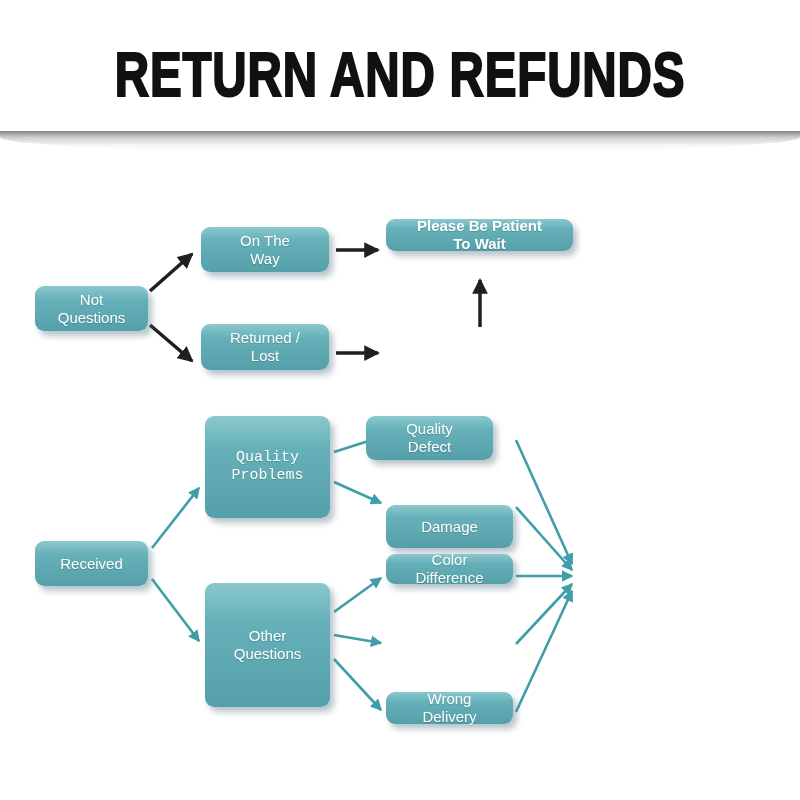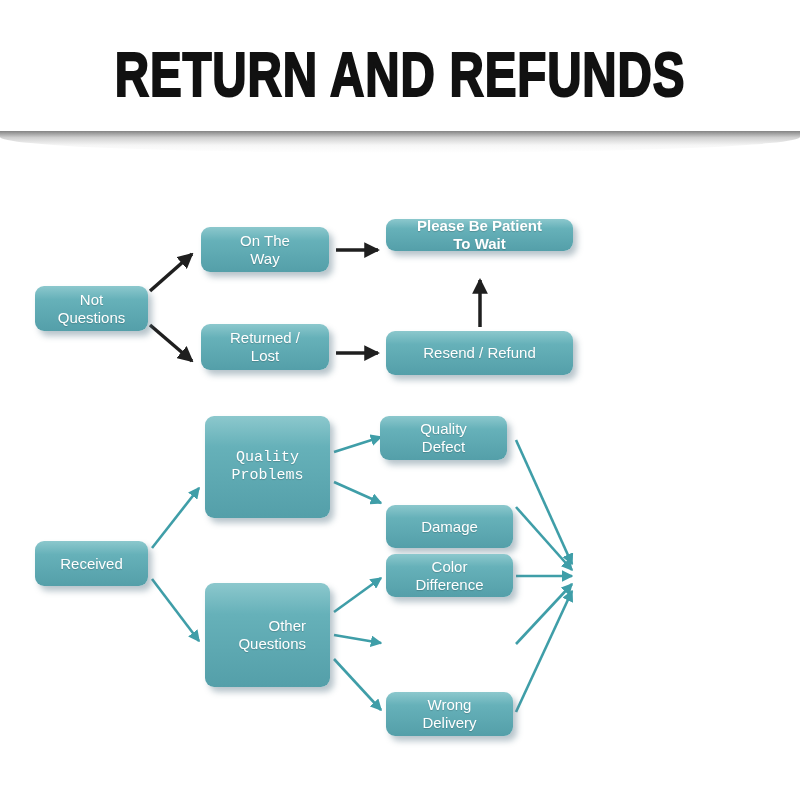--- a/index.html
+++ b/index.html
@@ -116,23 +116,22 @@
     <path class="arrow-teal" d="M516,507 L572,570" marker-end="url(#ah-teal)"></path>
     <path class="arrow-teal" d="M516,576 L572,576" marker-end="url(#ah-teal)"></path>
     <path class="arrow-teal" d="M516,644 L572,584" marker-end="url(#ah-teal)"></path>
     <path class="arrow-teal" d="M516,712 L572,591" marker-end="url(#ah-teal)"></path>
   </svg>
 
   <div class="node" style="left:35px;  top:286px; width:113px; height:45px;">Not Questions</div>
   <div class="node" style="left:201px; top:227px; width:128px; height:45px;">On The Way</div>
   <div class="node" style="left:386px; top:219px; width:187px; height:32px;font-weight:bold;">Please Be Patient To Wait</div>
   <div class="node" style="left:201px; top:324px; width:128px; height:46px;">Returned / Lost</div>
-  <div class="node" style="left:386px; top:331px; width:187px; height:44px;">Resend / Refund</div>
 
   <div class="node" style="left:35px;  top:541px; width:113px; height:45px;">Received</div>
   <div class="node" style="left:205px; top:416px; width:125px; height:102px;font-family:Liberation Mono, monospace;">Quality Problems</div>
-  <div class="node" style="left:205px; top:583px; width:125px; height:104px;text-align:right;">Other Questions</div>
-  <div class="node" style="left:380px; top:416px; width:127px; height:44px;">Quality Defect</div>
+  <div class="node" style="left:205px; top:583px; width:125px; height:124px;">Other Questions</div>
+  <div class="node" style="left:366px; top:416px; width:127px; height:44px;">Quality Defect</div>
   <div class="node" style="left:386px; top:505px; width:127px; height:43px;">Damage</div>
-  <div class="node" style="left:386px; top:554px; width:127px; height:43px;">Color Difference</div>
-  <div class="node" style="left:386px; top:692px; width:127px; height:44px;text-align:center;">Wrong Delivery</div>
+  <div class="node" style="left:386px; top:554px; width:127px; height:30px;">Color Difference</div>
+  <div class="node" style="left:386px; top:692px; width:127px; height:32px;text-align:center;">Wrong Delivery</div>
 
 </div>
 
 </body></html>

